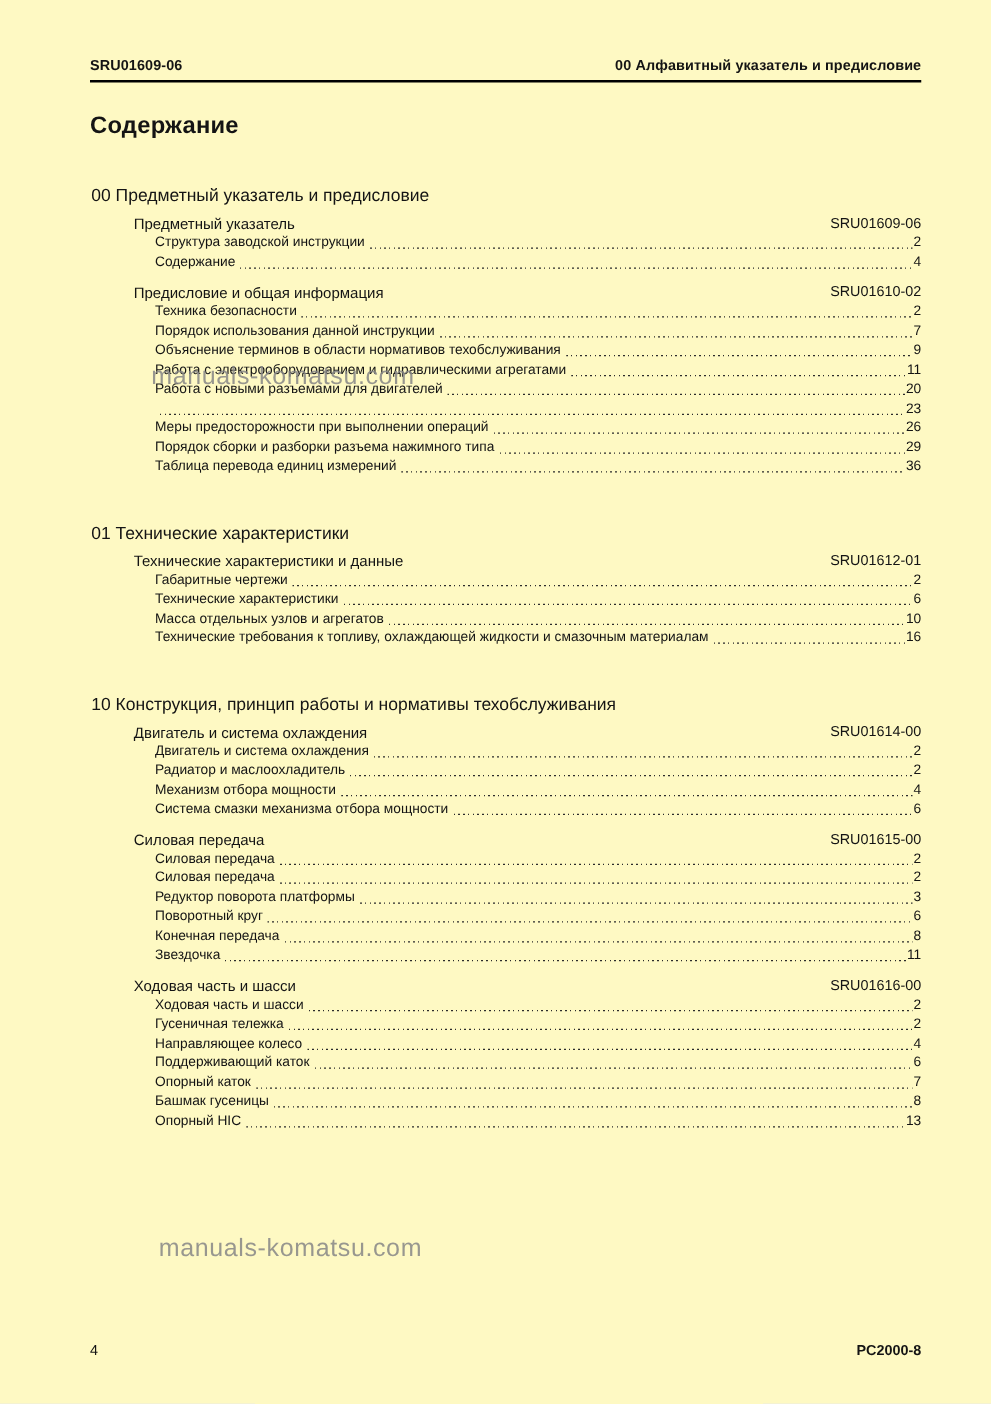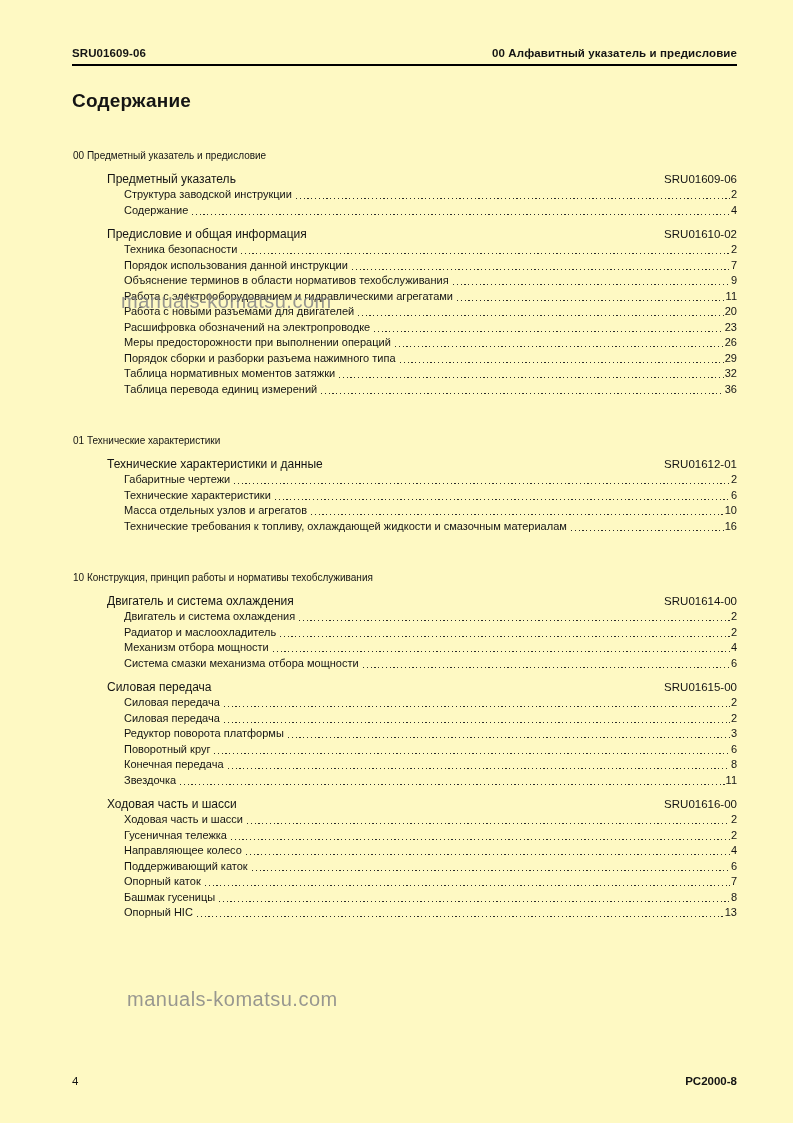--- a/index.html
+++ b/index.html
@@ -13,21 +13,21 @@
   .page-header {
     display:flex; justify-content:space-between; align-items:flex-end;
     font-size:11.5px; font-weight:bold; letter-spacing:0.1px;
     padding-bottom:5px; border-bottom:2px solid #000;
   }
   h1.page-title {
     margin:24px 0 0 0; font-size:19px; font-weight:bold; letter-spacing:0.2px;
   }
 
   .section { margin-top:37px; }
-  .section-heading { font-size:10px; line-height:14px; margin-left:1px; }
+  .section-heading { font-size:14px; line-height:14px; margin-left:1px; }
 
   .group { margin-top:9px; }
   .group-header {
     display:flex; justify-content:space-between; align-items:flex-start;
     margin-left:35px; font-size:12px; line-height:15px;
   }
   .group-code { font-size:11.5px; white-space:nowrap; }
 
   .entry {
     display:flex; align-items:baseline;
@@ -113,38 +113,32 @@
               <span class="entry-label">Работа с электрооборудованием и гидравлическими агрегатами</span>
               <span class="leader"></span>
               <span class="entry-page">11</span>
             </div>
             <div class="entry">
               <span class="entry-label">Работа с новыми разъемами для двигателей</span>
               <span class="leader"></span>
               <span class="entry-page">20</span>
             </div>
             <div class="entry">
-              <span class="entry-label">Расшифровка обозначений на электропроводке</span>
               <span class="leader"></span>
               <span class="entry-page">23</span>
             </div>
             <div class="entry">
               <span class="entry-label">Меры предосторожности при выполнении операций</span>
               <span class="leader"></span>
               <span class="entry-page">26</span>
             </div>
             <div class="entry">
               <span class="entry-label">Порядок сборки и разборки разъема нажимного типа</span>
               <span class="leader"></span>
               <span class="entry-page">29</span>
-            </div>
-            <div class="entry">
-              <span class="entry-label">Таблица нормативных моментов затяжки</span>
-              <span class="leader"></span>
-              <span class="entry-page">32</span>
             </div>
             <div class="entry">
               <span class="entry-label">Таблица перевода единиц измерений</span>
               <span class="leader"></span>
               <span class="entry-page">36</span>
             </div>
           </div>
         </div>
         <div class="section">
           <div class="section-heading">01 Технические характеристики</div>

